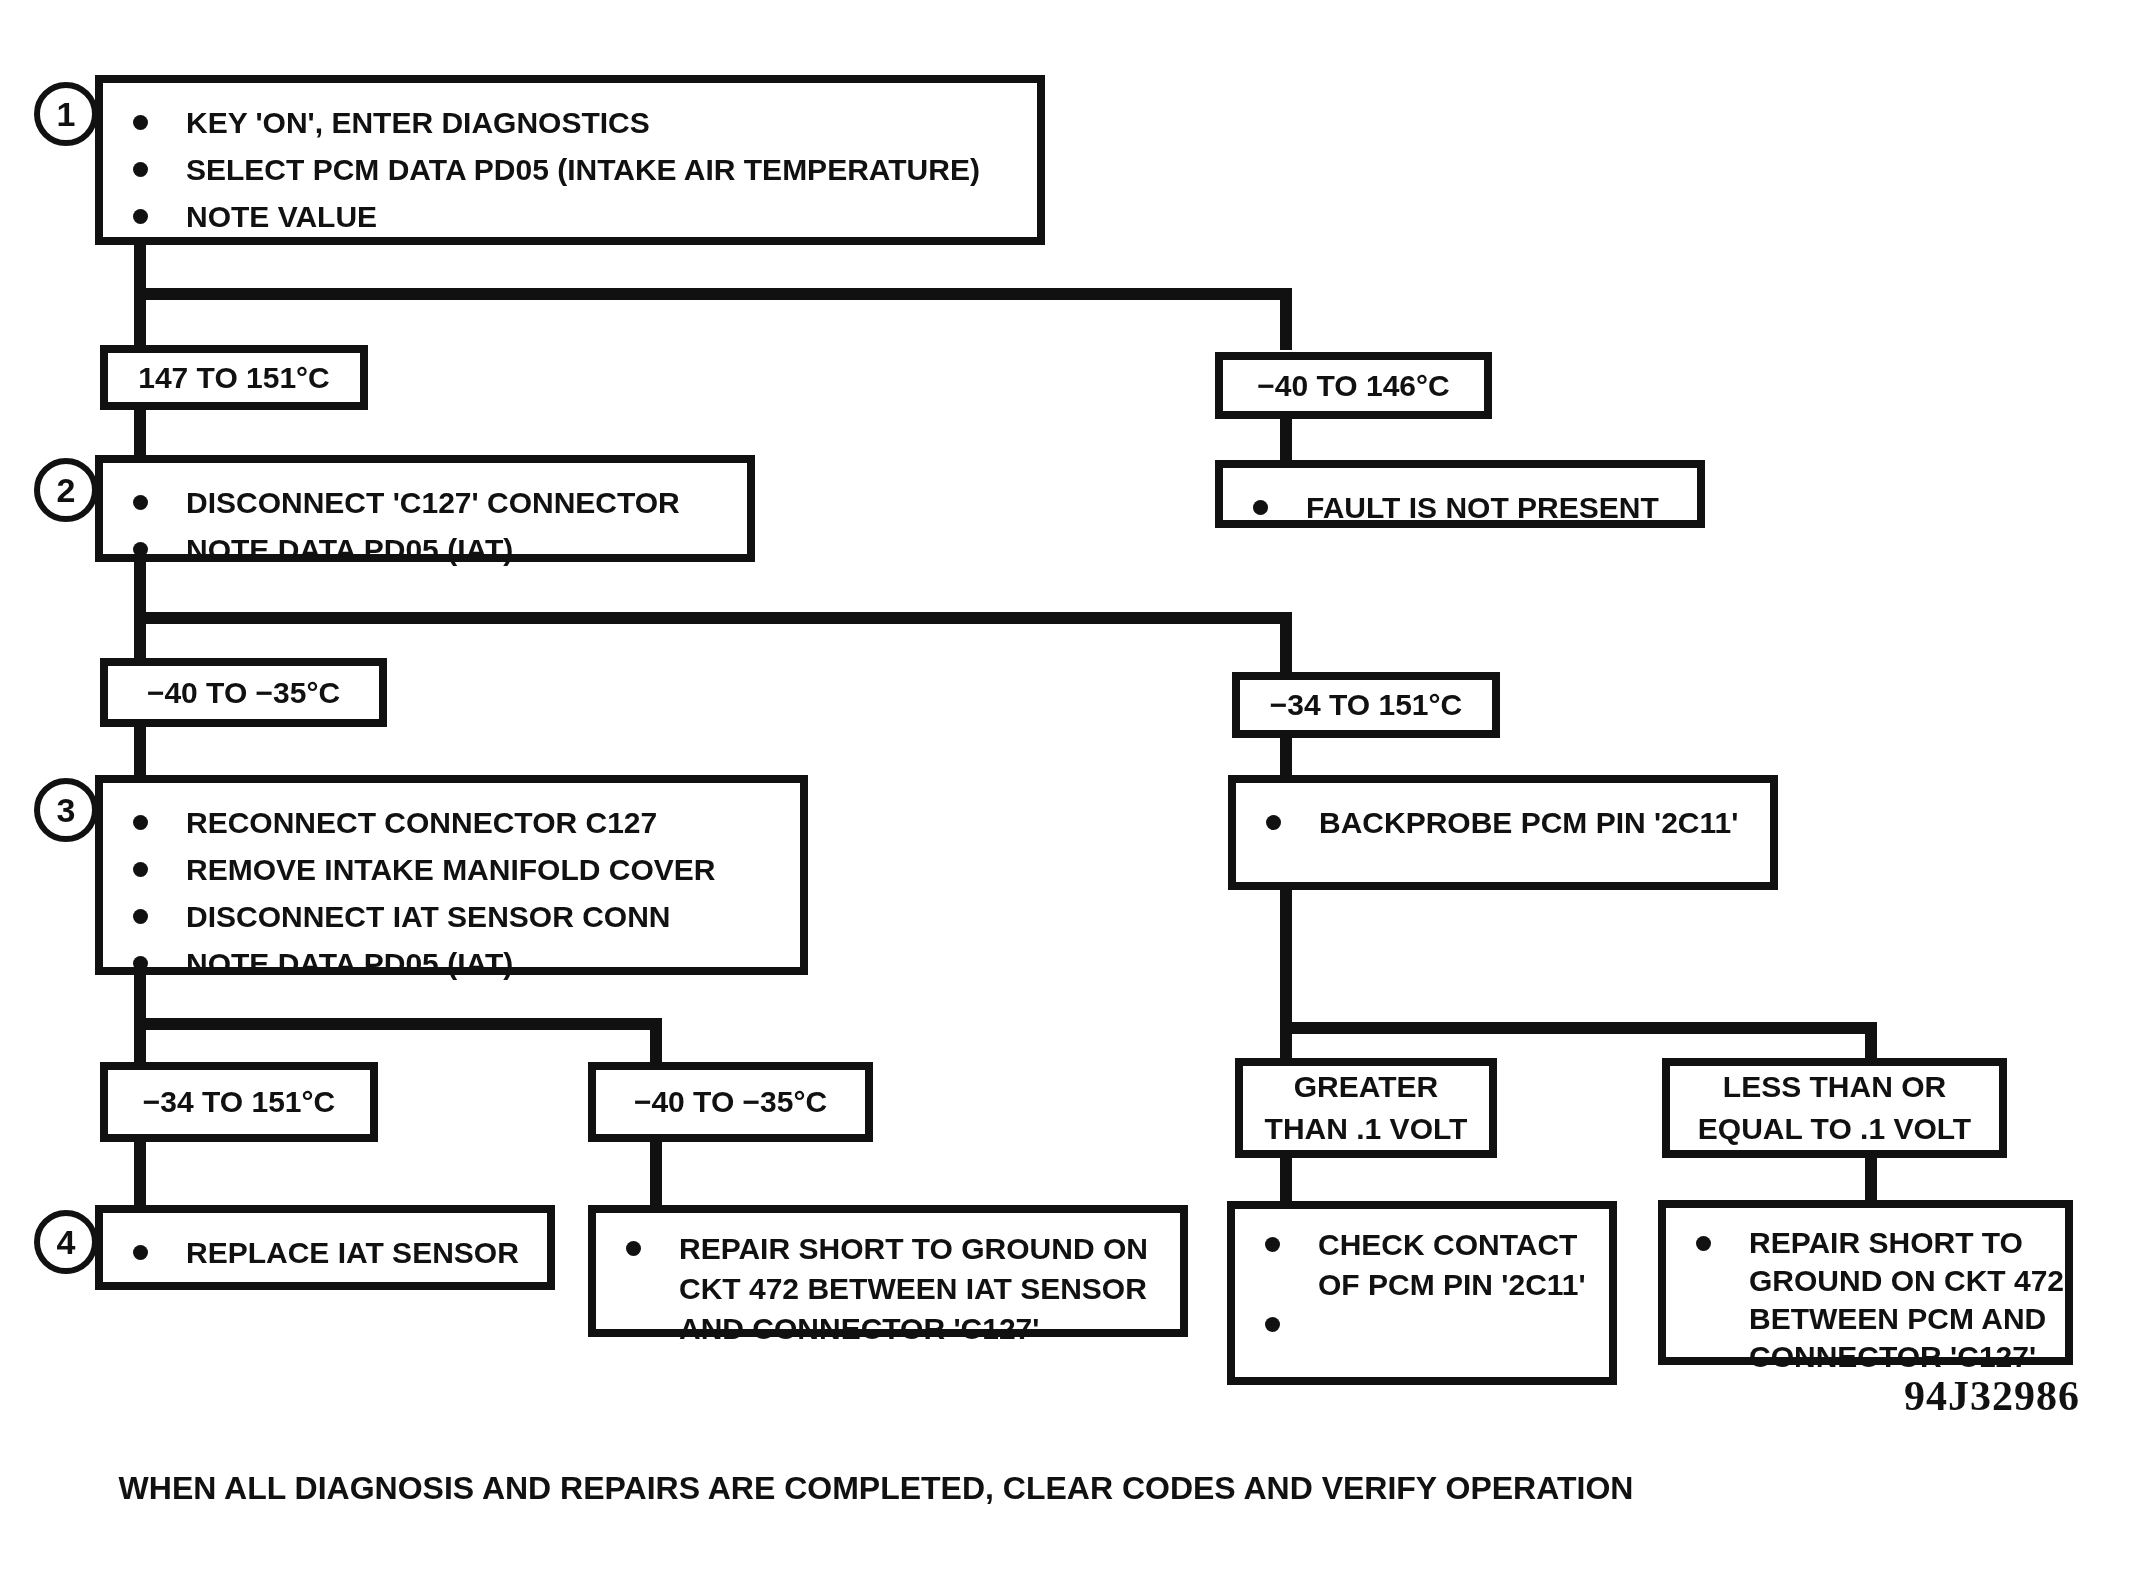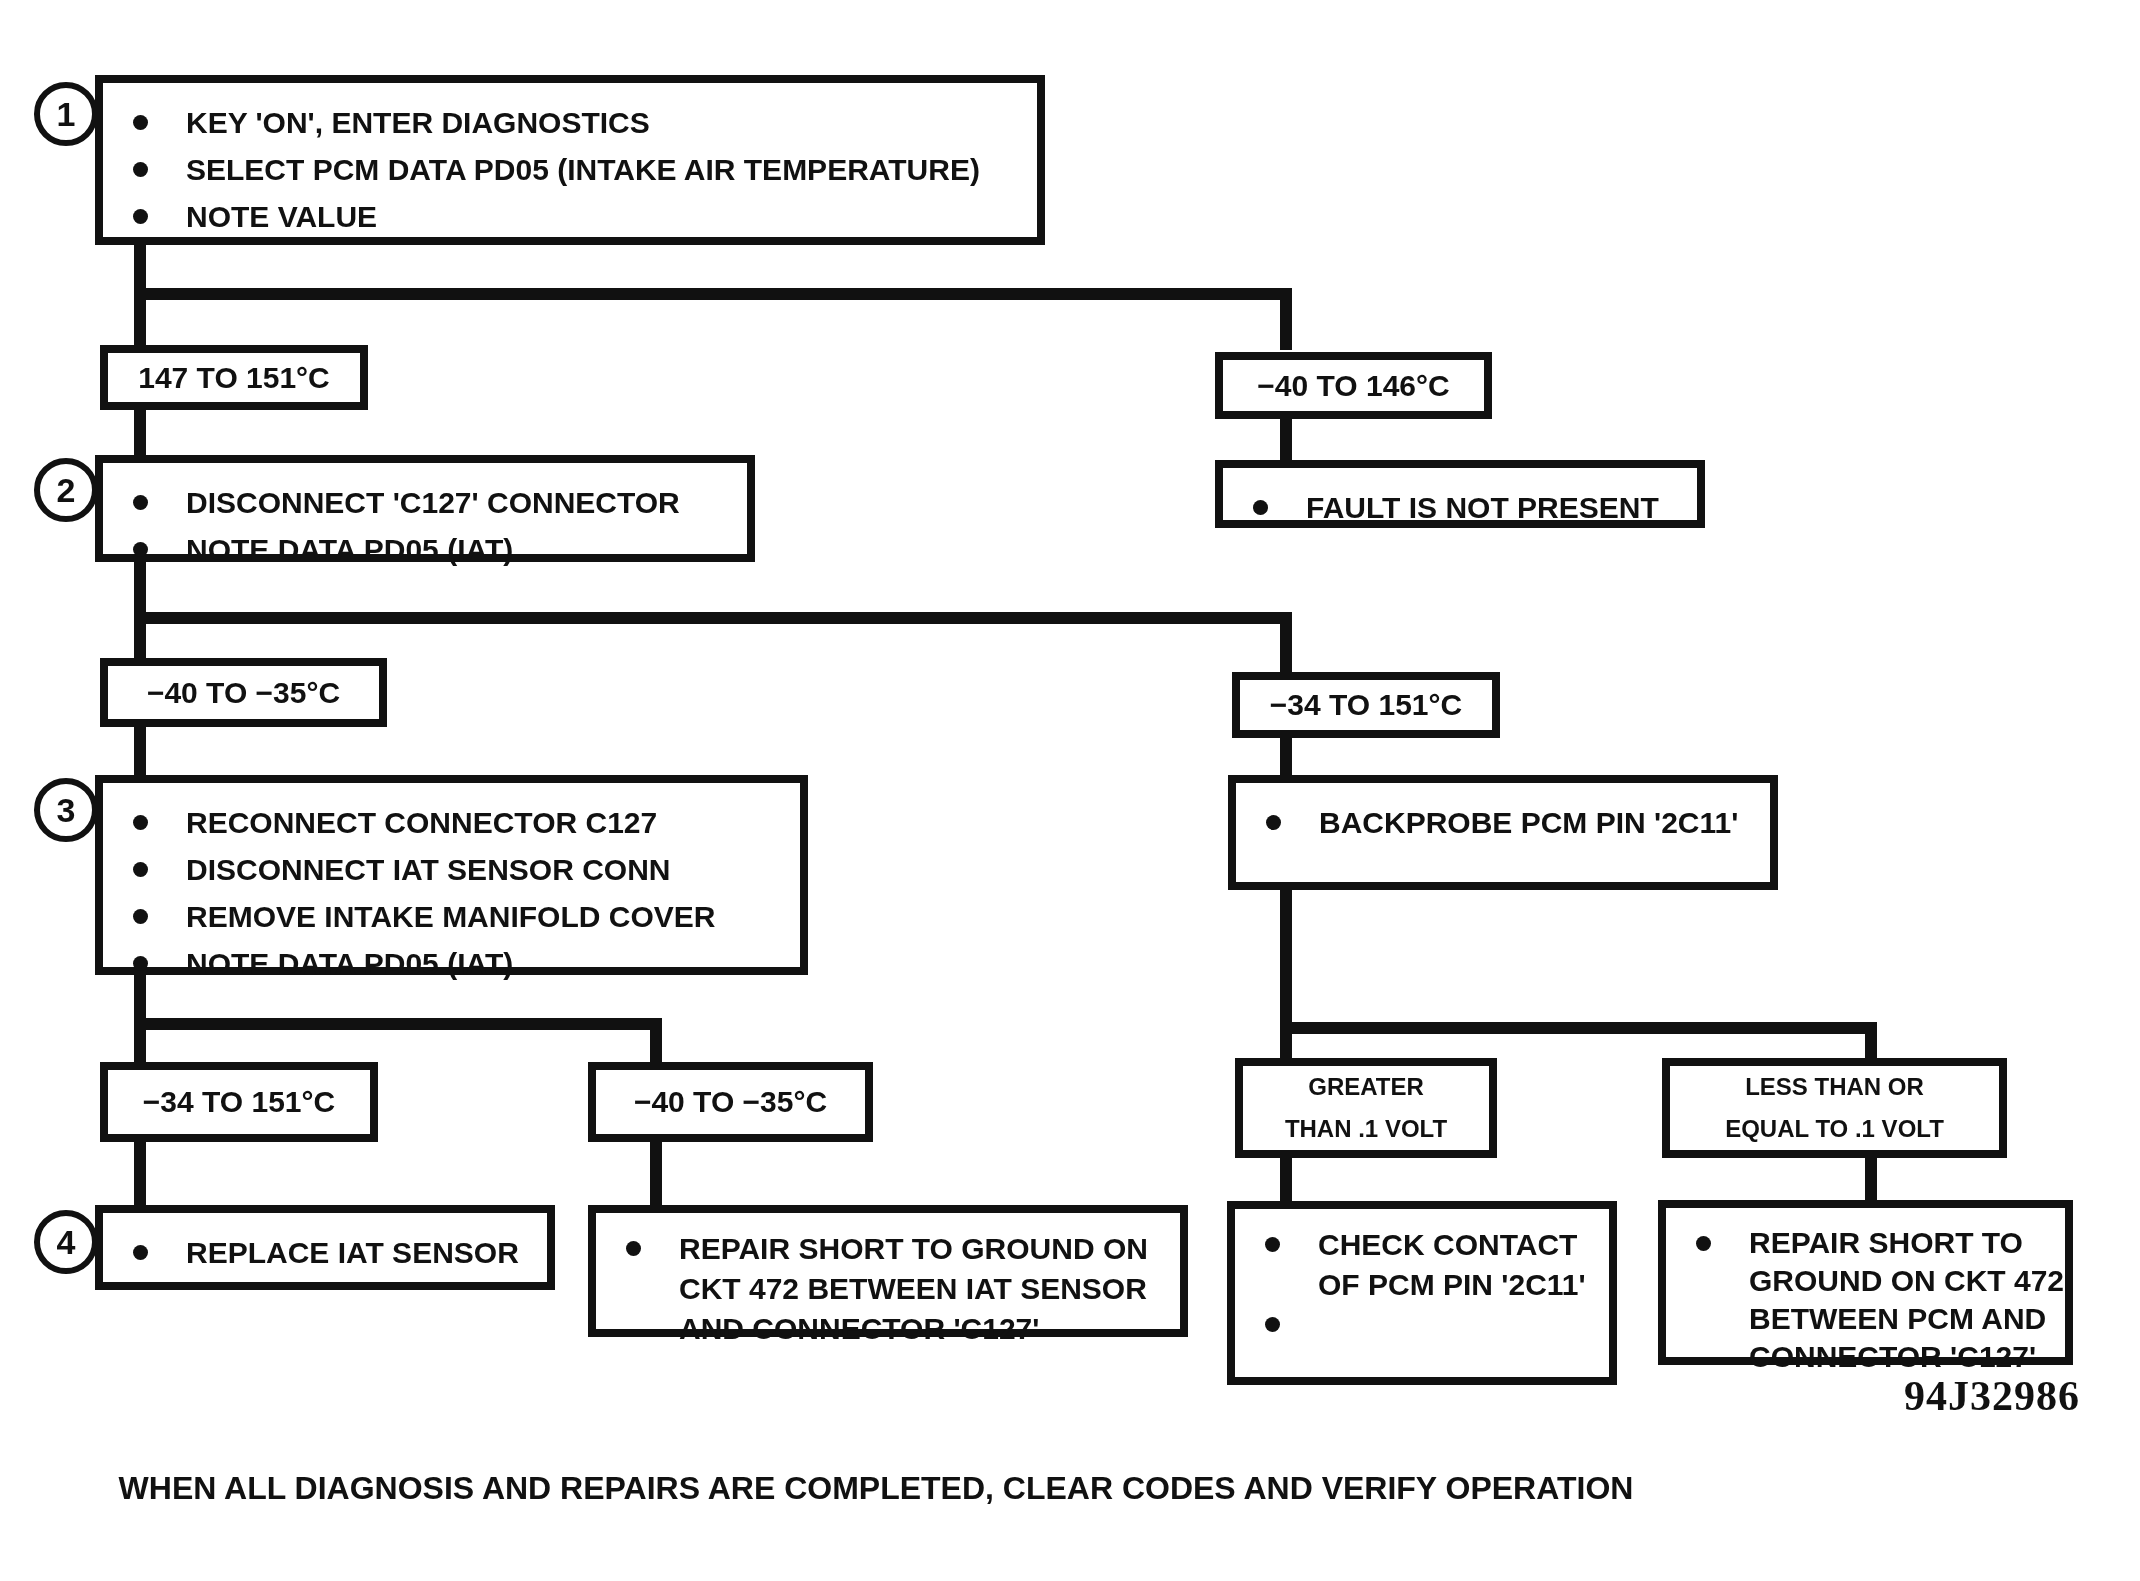--- a/index.html
+++ b/index.html
@@ -33,21 +33,21 @@
   .bullet.sm{margin-top:12px;}
   
   .label{
     position:absolute;border:8px solid #111;background:#fff;box-sizing:border-box;
     display:flex;align-items:center;justify-content:center;font-size:30px;white-space:nowrap;
   }
   
   .cond{
     position:absolute;border:8px solid #111;background:#fff;box-sizing:border-box;
     display:flex;flex-direction:column;align-items:center;justify-content:center;
-    font-size:24px;line-height:42px;text-align:center;white-space:nowrap;
+    font-size:30px;line-height:42px;text-align:center;white-space:nowrap;
   }
   .figcode{
     position:absolute;left:1790px;top:1372px;width:290px;text-align:right;
     font-family:"Liberation Serif",serif;font-weight:bold;font-size:42px;letter-spacing:1px;
   }
   .footer{
     position:absolute;left:0;top:1470px;width:1752px;text-align:center;
     font-size:32px;letter-spacing:0px;
   }
 </style>
@@ -121,25 +121,25 @@
   <div class="label" style="left:1232px;top:672px;width:268px;height:66px;">−34 TO 151°C</div>
 
   <div class="circle" style="left:34px;top:778px;">3</div>
   <div class="box" style="left:95px;top:775px;width:713px;height:200px;">
     <div class="row">
       <span class="bullet"></span>
       <span class="txt">RECONNECT CONNECTOR C127</span>
     </div>
     <div class="row">
       <span class="bullet"></span>
+      <span class="txt">REMOVE INTAKE MANIFOLD COVER</span>
+    </div>
+    <div class="row">
+      <span class="bullet"></span>
       <span class="txt">DISCONNECT IAT SENSOR CONN</span>
-    </div>
-    <div class="row">
-      <span class="bullet"></span>
-      <span class="txt">REMOVE INTAKE MANIFOLD COVER</span>
     </div>
     <div class="row">
       <span class="bullet"></span>
       <span class="txt">NOTE DATA PD05 (IAT)</span>
     </div>
   </div>
   <div class="box" style="left:1228px;top:775px;width:550px;height:115px;">
     <div class="row">
       <span class="bullet"></span>
       <span class="txt">BACKPROBE PCM PIN '2C11'</span>

